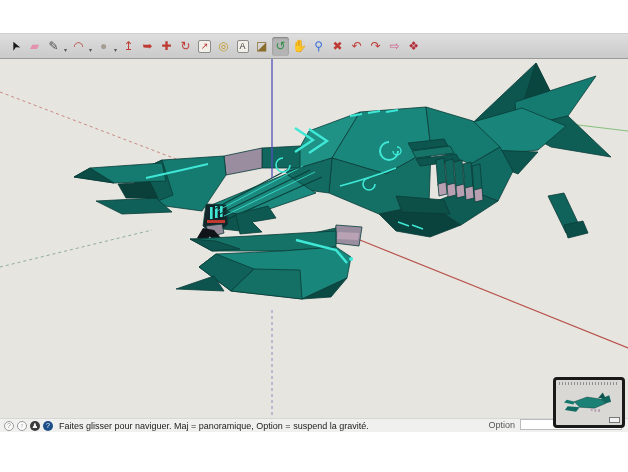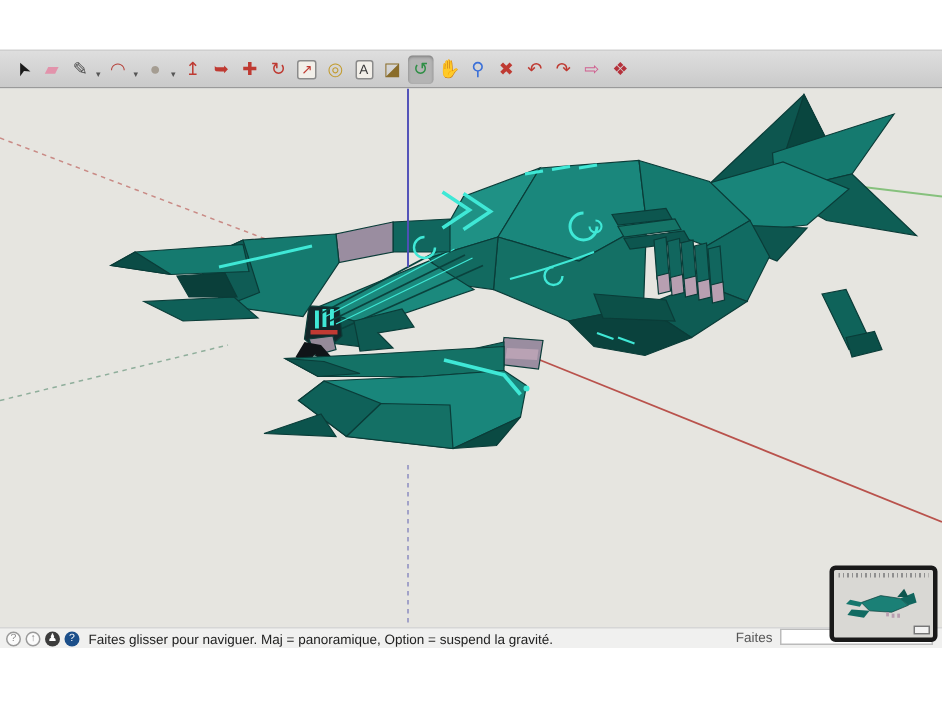--- a/index.html
+++ b/index.html
@@ -258,15 +258,15 @@
 <div class="status-bar">
   <div style="display:flex;align-items:center;">
       <div class="sicon outline">?</div>
       <div class="sicon outline">↑</div>
       <div class="sicon dark">♟</div>
       <div class="sicon blue">?</div>
     </div>
   <span class="status-text">Faites glisser pour naviguer. Maj = panoramique, Option =  suspend la gravité.</span>
 </div>
 <div class="measure-group">
-  <span>Faites</span>
+  <span>Option</span>
   <input type="text" value="" style="">
 </div>
 
 </body></html>

